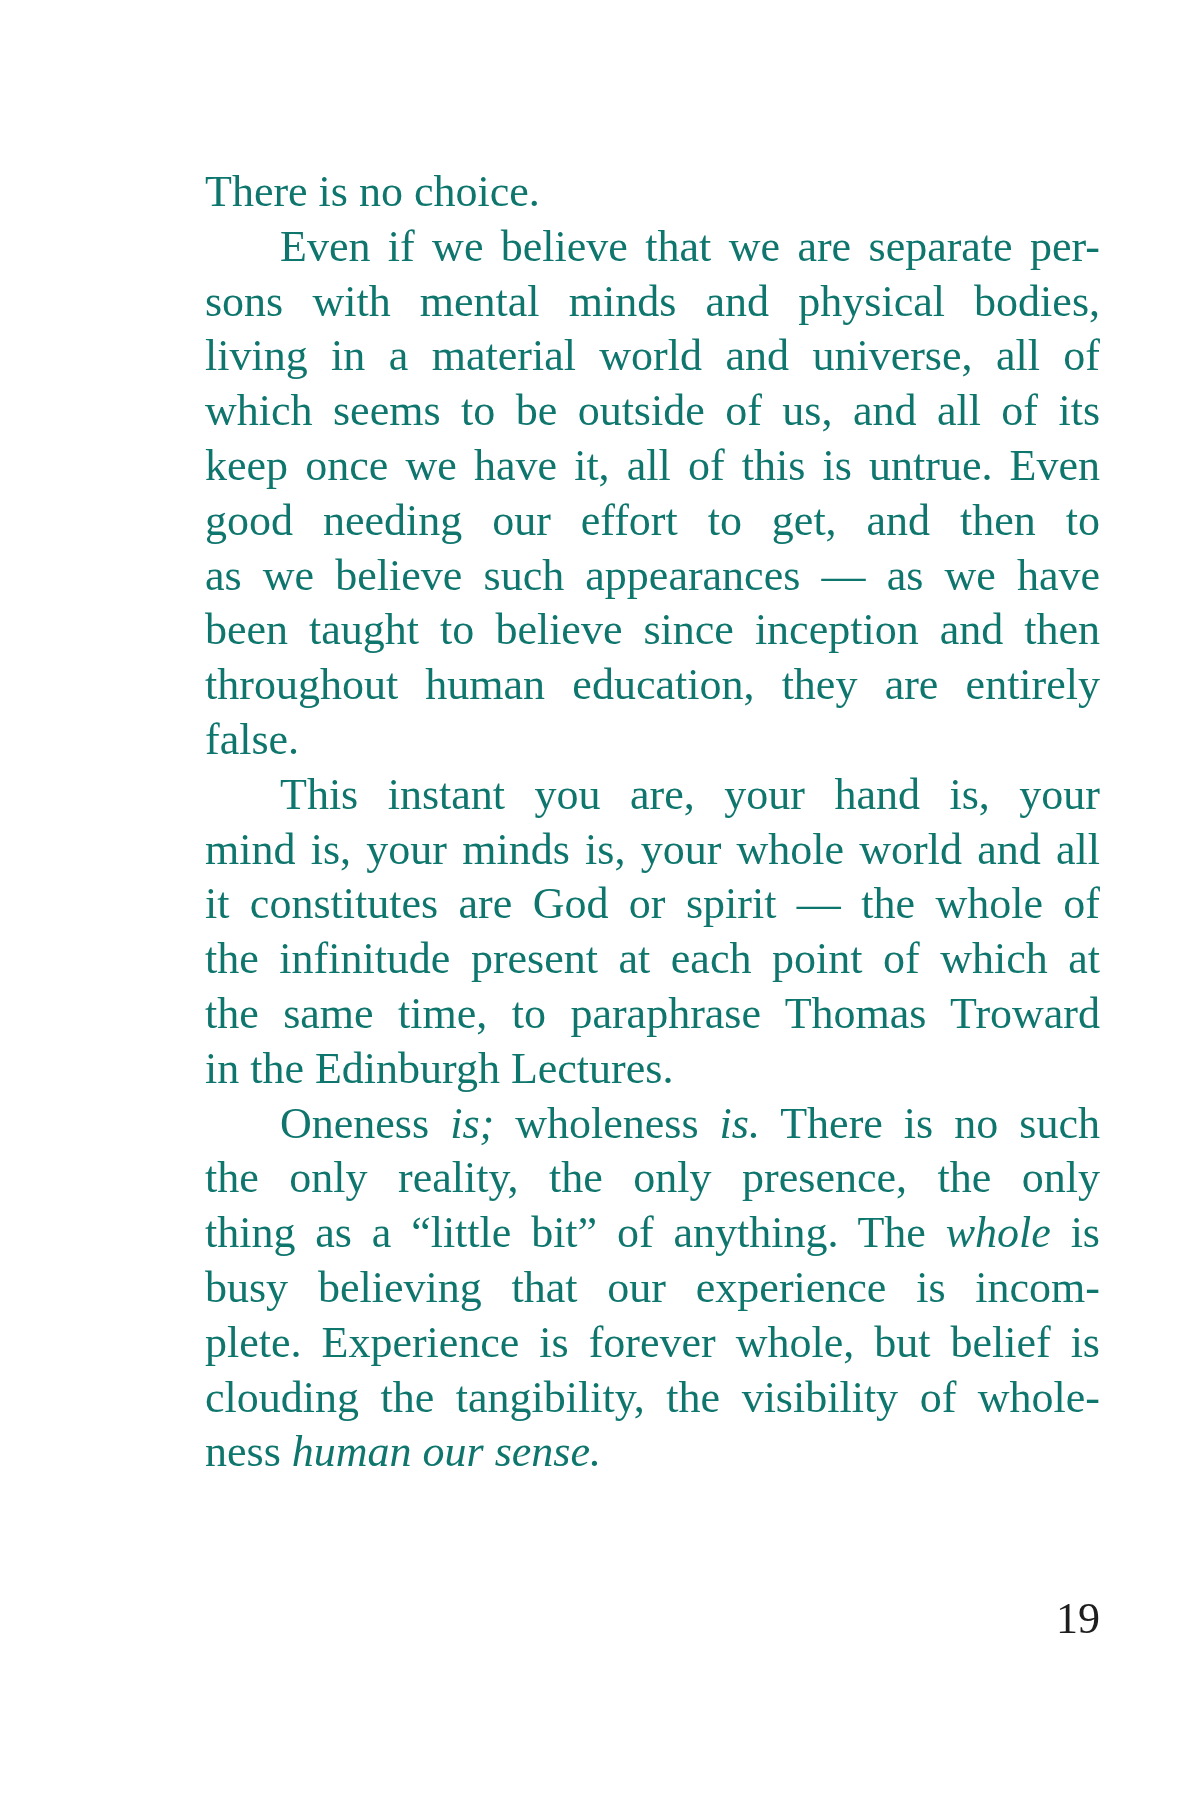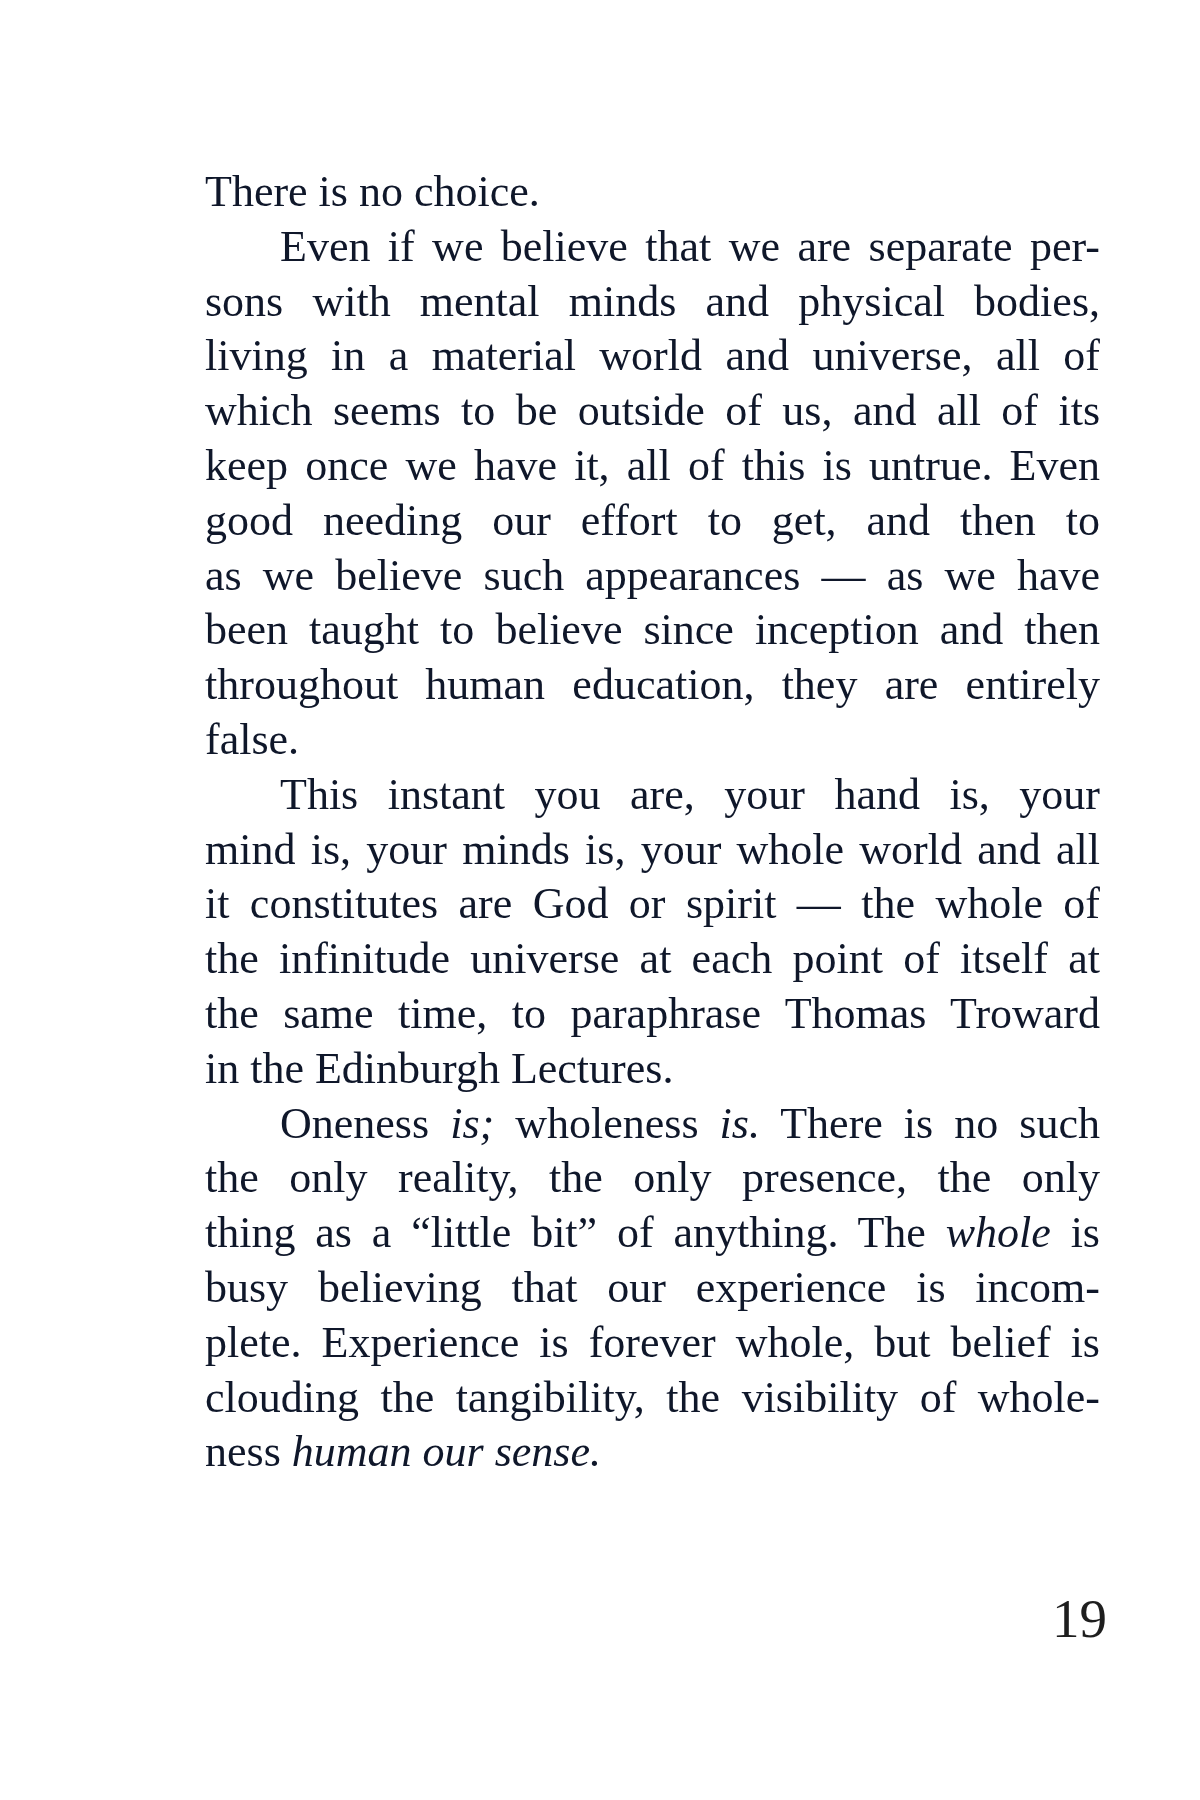--- a/index.html
+++ b/index.html
@@ -34,54 +34,54 @@
     text-align-last: left;
   }
   .line.ind {
     text-indent: 75px;
   }
   .it {
     font-style: italic;
   }
   .page-number {
     position: absolute;
-    left: 212px;
+    left: 205px;
     top: 1592px;
     width: 895px;
     text-align: right;
     color: #1e1e1e;
-    font-size: 55px;
+    font-size: 44px;
     line-height: 54.8px;
   }
 </style>
 </head>
 <body style="background: rgb(255, 255, 255);">
 
 <div style="position:absolute; inset:0;">
-  <main class="text-block" style="color: #0f172a;">
+  <main class="text-block" style="color: #0f766e;">
       <div>
         <div class="line no-just"><span>There is no choice.</span></div>
       </div>
       <div>
         <div class="line ind"><span>Even if we believe that we are separate per-</span></div>
         <div class="line"><span>sons with mental minds and physical bodies,</span></div>
         <div class="line"><span>living in a material world and universe, all of</span></div>
         <div class="line"><span>which seems to be outside of us, and all of its</span></div>
         <div class="line"><span>keep once we have it, all of this is untrue. Even</span></div>
         <div class="line"><span>good needing our effort to get, and then to</span></div>
         <div class="line"><span>as we believe such appearances — as we have</span></div>
         <div class="line"><span>been taught to believe since inception and then</span></div>
         <div class="line"><span>throughout human education, they are entirely</span></div>
         <div class="line no-just"><span>false.</span></div>
       </div>
       <div>
         <div class="line ind"><span>This instant you are, your hand is, your</span></div>
         <div class="line"><span>mind is, your minds is, your whole world and all</span></div>
         <div class="line"><span>it constitutes are God or spirit — the whole of</span></div>
-        <div class="line"><span>the infinitude universe at each point of itself at</span></div>
+        <div class="line"><span>the infinitude present at each point of which at</span></div>
         <div class="line"><span>the same time, to paraphrase Thomas Troward</span></div>
         <div class="line no-just"><span>in the Edinburgh Lectures.</span></div>
       </div>
       <div>
         <div class="line ind"><span>Oneness </span><span class="it">is;</span><span> wholeness </span><span class="it">is.</span><span> There is no such</span></div>
         <div class="line"><span>the only reality, the only presence, the only</span></div>
         <div class="line"><span>thing as a “little bit” of anything. The </span><span class="it">whole</span><span> is</span></div>
         <div class="line"><span>busy believing that our experience is incom-</span></div>
         <div class="line"><span>plete. Experience is forever whole, but belief is</span></div>
         <div class="line"><span>clouding the tangibility, the visibility of whole-</span></div>

